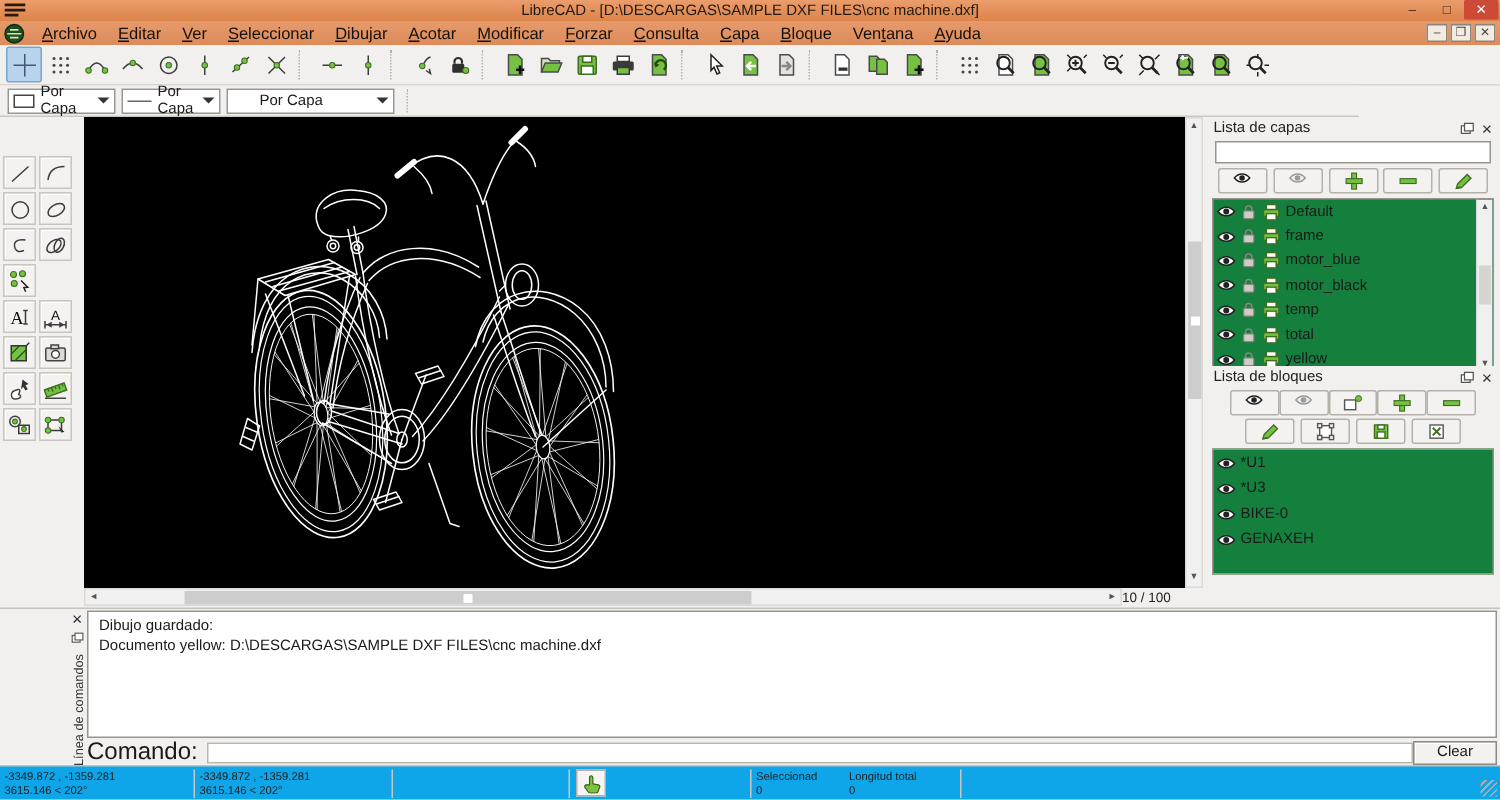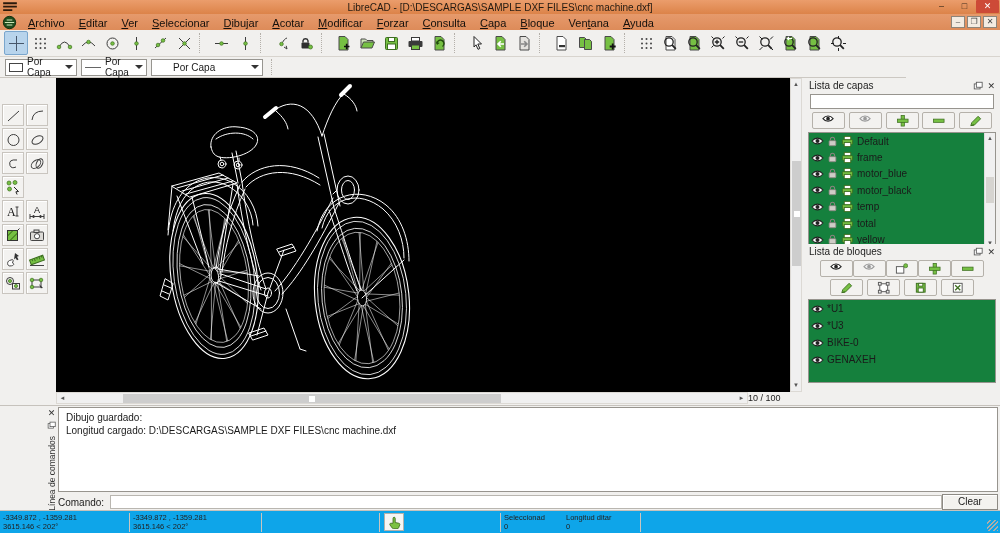--- a/index.html
+++ b/index.html
@@ -90,21 +90,21 @@
 
   
   .cmd-dock { position:absolute; left:0; top:405px; width:1000px; height:105px; background:#f1f0ee; border-top:1px solid #c6c2bc; }
   .cmd-side { position:absolute; left:45px; top:0; width:13px; height:105px; display:flex; flex-direction:column; align-items:center; }
   .cmd-side .dock-x { margin:2px 0 0 0; }
   .cmd-side svg { width:9px; height:9px; margin-top:3px; }
   .cmd-vtitle { writing-mode:vertical-rl; transform:rotate(180deg); font-size:8.5px; color:#333; margin-top:6px; }
   .cmd-history { position:absolute; left:58px; top:1px; width:940px; height:85px; background:#fff;
                  border:1px solid #97948e; font-size:10px; padding:3px 7px; line-height:13px; }
   .cmd-row { position:absolute; left:58px; top:88px; width:940px; height:16px; display:flex; align-items:center; }
-  .cmd-label { font-size:10px; margin-right:6px; }
+  .cmd-label { font-size:16px; margin-right:6px; }
   .cmd-input { flex:1; height:14px; border:1px solid #b9b6b0; background:#fff; font-size:10px; }
   .clear-btn { width:56px; height:16px; margin-left:0; background:#f3f2ef; border:1px solid #8d8a84;
                box-shadow:inset 1px 1px 0 #fff; font-size:10px; text-align:center; line-height:14px; }
 
   
   .statusbar { position:absolute; left:0; top:510px; width:1000px; height:23px; background:#0ea5e9;
                border-top:1px solid #c6c2bc; font-size:7.5px; line-height:9px; color:#222; }
   .sdiv { position:absolute; top:2px; height:19px; border-left:1px solid #c9c5bf; }
   .scell { position:absolute; top:2px; white-space:nowrap; }
   .hand-btn { position:absolute; left:384px; top:2px; width:20px; height:18px; border:1px solid #b5b1aa;
@@ -927,21 +927,21 @@
     <div class="cmd-side">
       <span class="dock-x">✕</span>
       <svg viewBox="0 0 12 12">
           <rect x="1.5" y="3.5" width="7" height="6" fill="#fff" stroke="#555"></rect>
           <rect x="4" y="1.5" width="7" height="6" fill="#fff" stroke="#555"></rect>
         </svg>
       <span class="cmd-vtitle">Línea de comandos</span>
     </div>
     <div class="cmd-history">
       <div>Dibujo guardado:</div>
-      <div>Longitud cargado: D:\DESCARGAS\SAMPLE DXF FILES\cnc machine.dxf</div>
+      <div>Documento yellow: D:\DESCARGAS\SAMPLE DXF FILES\cnc machine.dxf</div>
     </div>
     <div class="cmd-row">
       <span class="cmd-label">Comando:</span>
       <input class="cmd-input" value="" style="">
       <span class="clear-btn">Clear</span>
     </div>
   </div>
 
   <div class="statusbar">
     <div class="scell" style="left:3px">
@@ -956,20 +956,20 @@
     <span class="sdiv" style="left:261px"></span>
     <span class="sdiv" style="left:379px"></span>
     <div class="hand-btn">
       <svg viewBox="0 0 14 14">
         <path d="M6.6 1.3c.8 0 1.2.6 1.2 1.4V7l3.9.8c.9.2 1.3.9 1 1.8l-1.2 3c-.2.7-.9 1.1-1.6 1.1H6c-.6 0-1.2-.3-1.5-.8L2.1 9.6c-.5-.8 0-1.8 1-1.8h2.3V2.7c0-.8.4-1.4 1.2-1.4z" fill="#7cc142" stroke="#2f5d12" stroke-width=".8"></path>
       </svg>
     </div>
     <span class="sdiv" style="left:500px"></span>
     <div class="sel-grid">
       <span>Seleccionad</span>
-      <span>Longitud ditar</span>
+      <span>Longitud total</span>
       <span>0</span>
       <span>0</span>
     </div>
     <span class="sdiv" style="left:640px"></span>
     <span class="grip"></span>
   </div>
 </div>
 
 </body></html>

